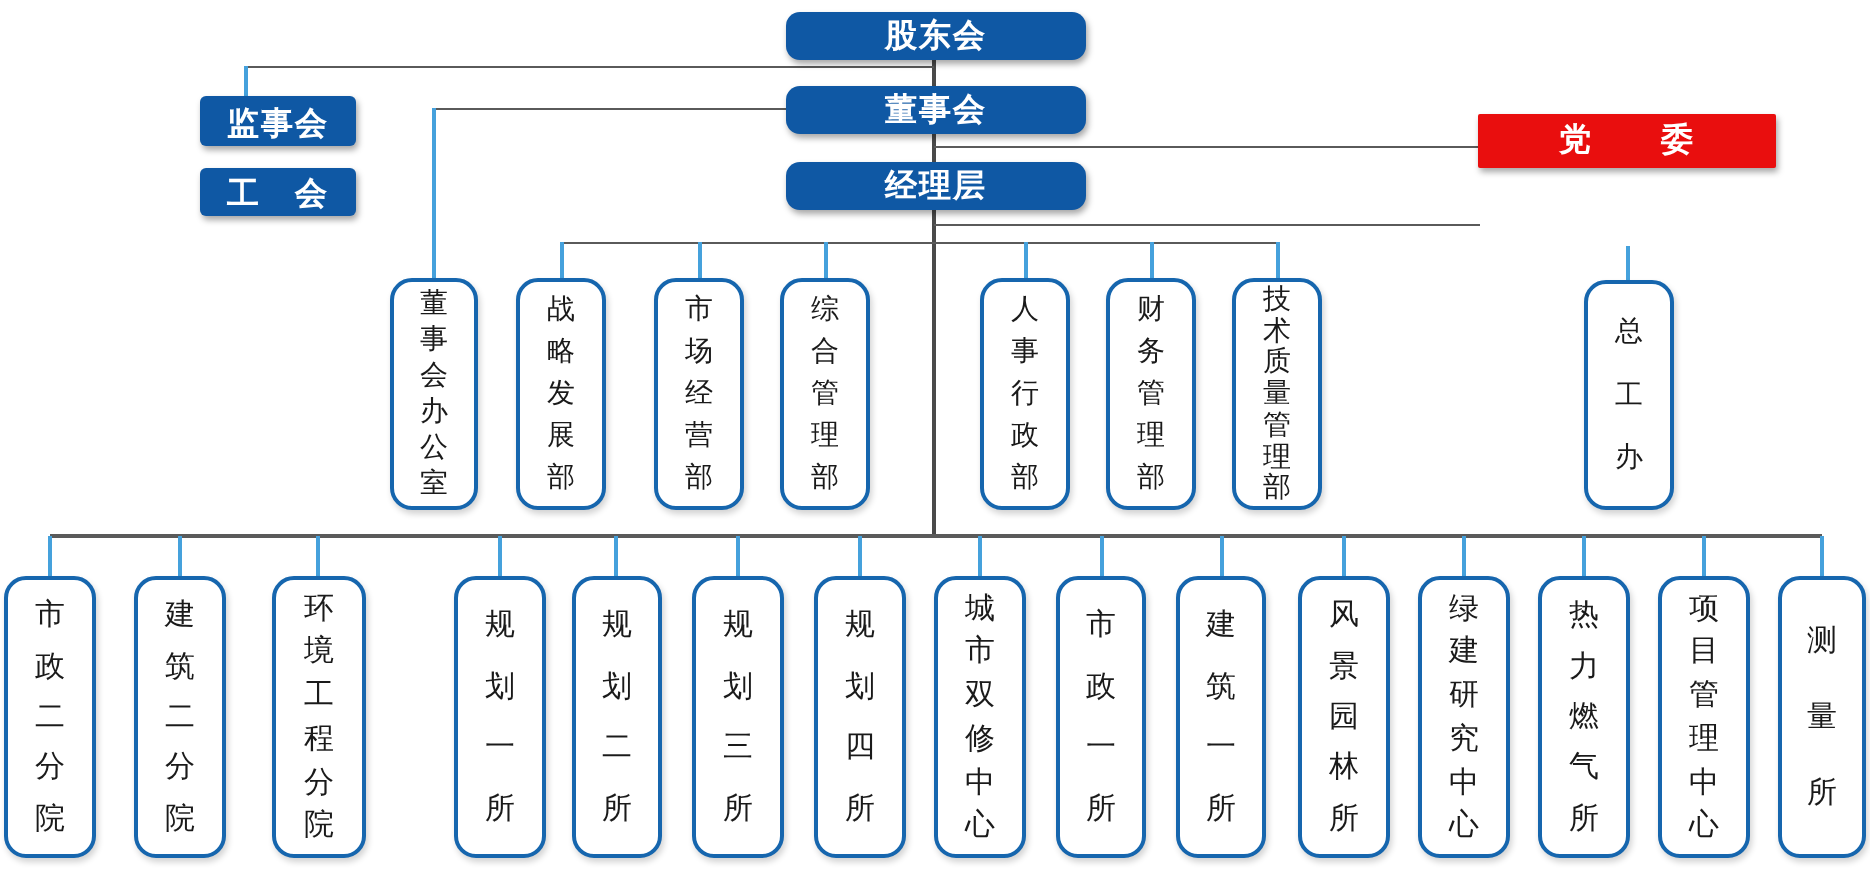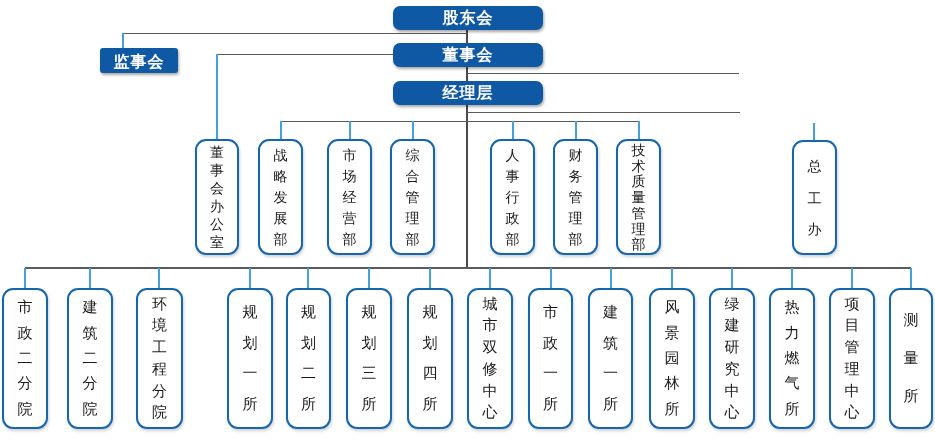--- a/index.html
+++ b/index.html
@@ -84,20 +84,26 @@
   </div>
   <div class="solid-box" style="left:393px;top:81px;width:150px;height:24px;">
     <span>经理层</span>
   </div>
   <div class="solid-box" style="left:393px;top:43px;width:150px;height:24px;">
     <span>董事会</span>
   </div>
   <div class="solid-box square" style="left:100px;top:48px;width:78px;height:25px;">
     <span>监事会</span>
   </div>
+  <div class="solid-box square" style="left:100px;top:84px;width:78px;height:24px;">
+    <span>工　会</span>
+  </div>
+  <div class="solid-box red" style="left:739px;top:57px;width:149px;height:27px;">
+    <span>党　　委</span>
+  </div>
 
   <div class="vbox" style="left:195px;top:139px;width:44px;height:116px;">
     <div class="vtext">
         <span>董</span>
         <span>事</span>
         <span>会</span>
         <span>办</span>
         <span>公</span>
         <span>室</span>
       </div>

